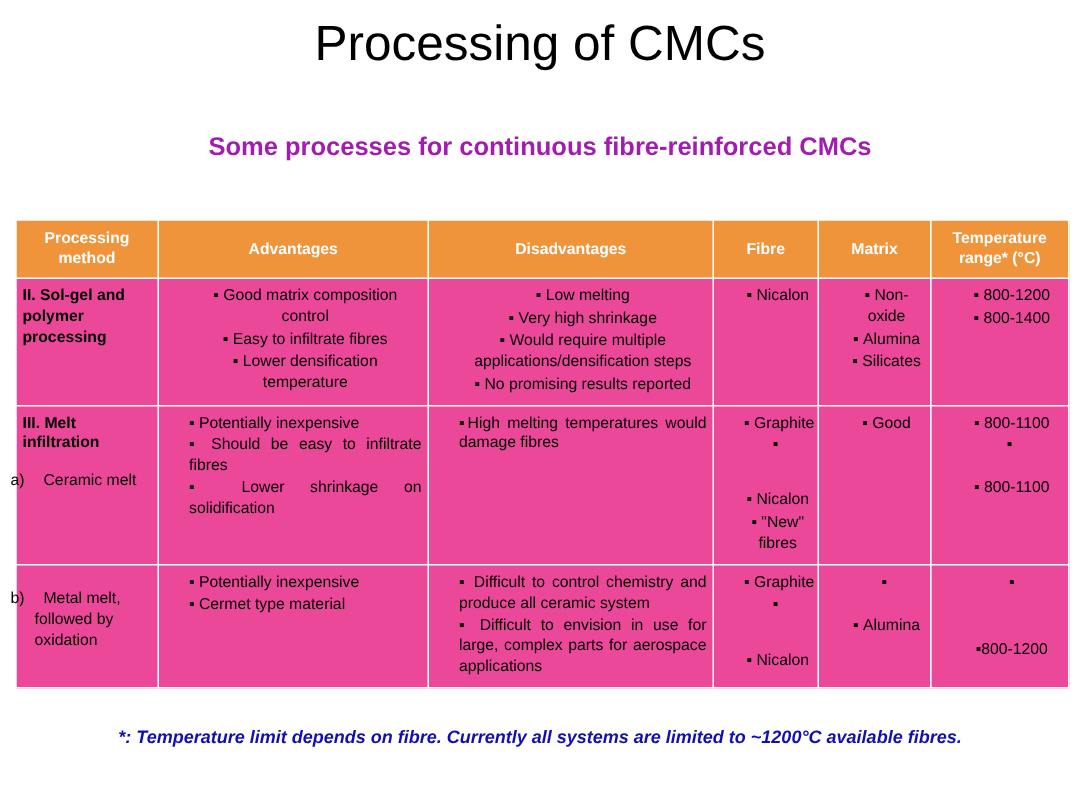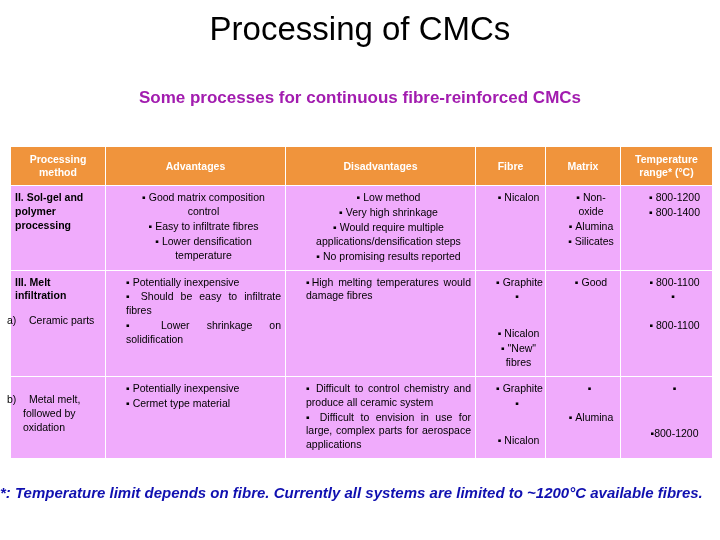--- a/index.html
+++ b/index.html
@@ -64,21 +64,21 @@
     color: #ffffff;
     font-size: 10.5px;
     font-weight: bold;
     text-align: center;
     vertical-align: middle;
     padding: 6px 3px;
     border: 1px solid #ffffff;
     line-height: 1.25;
   }
   table.cmc td {
-    background: #f0abfc;
+    background: #ec4899;
     color: #000000;
     font-size: 10.5px;
     vertical-align: top;
     padding: 5px 4px;
     border: 1px solid #ffffff;
     line-height: 1.32;
   }
   td.method {
     color: #1010b0;
     font-weight: bold;
@@ -103,22 +103,22 @@
   .blist.tight li::before { content: "\25AA"; }
   .spacer-md { display: block; height: 14px; }
   .spacer-lg { display: block; height: 22px; }
   .spacer-xl { display: block; height: 30px; }
 
   .footnote {
     position: absolute;
     top: 484px;
     left: 0;
     width: 720px;
-    text-align: left;
-    font-size: 15px;
+    text-align: center;
+    font-size: 12px;
     font-weight: bold;
     font-style: italic;
     color: #1010b0;
   }
   .citation {
     position: absolute;
     top: 511px;
     left: 14px;
     width: 700px;
     text-align: left;
@@ -163,21 +163,21 @@
           </td>
           <td class="center">
             <ul class="blist ctr">
               <li>Good matrix composition control</li>
               <li>Easy to infiltrate fibres</li>
               <li>Lower densification temperature</li>
             </ul>
           </td>
           <td class="center">
             <ul class="blist ctr">
-              <li>Low method</li>
+              <li>Low melting</li>
               <li>Very high shrinkage</li>
               <li>Would require multiple applications/densification steps</li>
               <li>No promising results reported</li>
             </ul>
           </td>
           <td class="center">
             <ul class="blist ctr">
               <li>Nicalon</li>
             </ul>
           </td>
@@ -192,21 +192,21 @@
             <ul class="blist ctr">
               <li>800-1200</li>
               <li class="t2">800-1400</li>
             </ul>
           </td>
         </tr>
 
         <tr>
           <td class="method">
             <span>III. Melt infiltration</span>
-            <span class="sub"><span class="lbl">a)</span><span>Ceramic parts</span></span>
+            <span class="sub"><span class="lbl">a)</span><span>Ceramic melt</span></span>
           </td>
           <td class="just">
             <ul class="blist just">
               <li>Potentially inexpensive</li>
               <li>Should be easy to infiltrate fibres</li>
               <li>Lower shrinkage on solidification</li>
             </ul>
           </td>
           <td class="just">
             <ul class="blist just tight">

